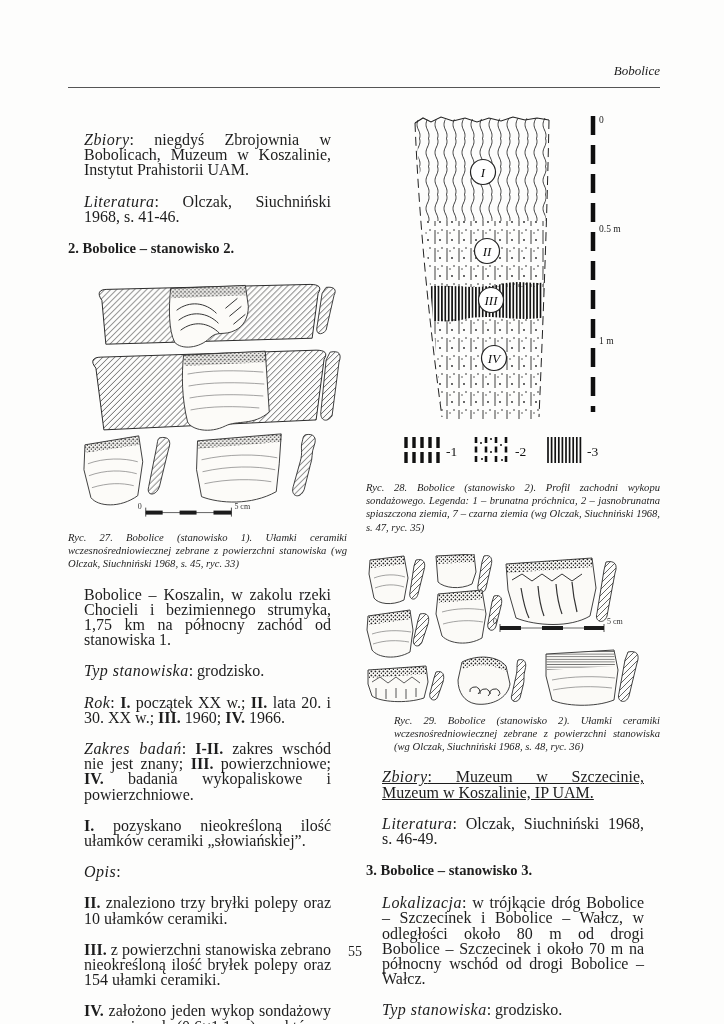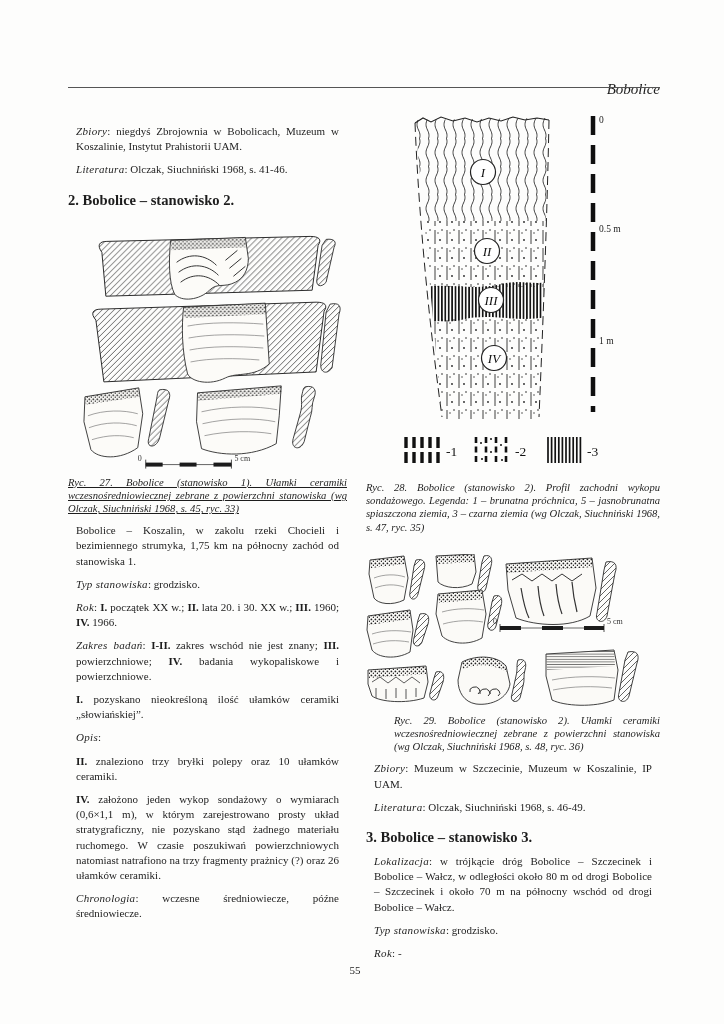--- a/index.html
+++ b/index.html
@@ -3,51 +3,51 @@
 <meta charset="utf-8">
 <style>
   html,body{margin:0;padding:0;}
   body{
     width:724px;height:1024px;position:relative;overflow:hidden;
     background:#fdfdfc;color:#1d1d1d;
     font-family:"Liberation Serif","DejaVu Serif",serif;
   }
   .running-head{
     position:absolute;top:63px;right:64px;
-    font-style:italic;font-size:15px;margin-top:18px;
+    font-style:italic;font-size:13px;
   }
   .head-rule{
     position:absolute;top:87px;left:68px;width:592px;
     border-top:1px solid #555;height:0;
   }
   .col-left{position:absolute;left:68px;top:116px;width:279px;}
   .col-right{position:absolute;left:366px;top:110px;width:294px;}
   p.body-par{
-    margin:8px;font-size:11px;line-height:15.2px;text-align:justify;
+    margin:16px;font-size:16px;line-height:15.2px;text-align:justify;
   }
   .sg-i{font-style:italic;letter-spacing:.03em;}
   .sg-b{font-weight:bold;}
   .section-heading{
     margin:14px 0 2px 0;font-size:14.6px;font-weight:bold;line-height:17px;
   }
   .caption{
     margin:0;font-size:10.6px;line-height:13.2px;font-style:italic;text-align:justify;
   }
   .fig{display:block;}
   .fig27{margin-top:21px;}
-  .cap27{margin-top:4px;text-decoration:underline;}
+  .cap27{margin-top:11px;}
   .body-start{margin-top:15px;}
   .fig28wrap{margin-left:30px;}
   .cap28{margin-top:9px;}
   .fig29{margin-top:20px;}
   .cap29{margin-top:8px;margin-left:28px;}
-  .rc-par1{margin-top:22px;}
+  .rc-par1{margin-top:22px;text-decoration:underline;}
   .page-number{
-    position:absolute;top:964px;left:0;width:710px;text-align:center;
-    font-size:11px;
+    position:absolute;top:944px;left:0;width:710px;text-align:center;
+    font-size:14px;
   }
   svg text{font-family:"Liberation Serif","DejaVu Serif",serif;}
 </style>
 </head>
 <body>
 
 <div class="running-head">Bobolice</div>
 <div class="head-rule"></div>
 
 <div class="col-left">
@@ -122,20 +122,21 @@
   </svg>
   <p class="caption cap27">Ryc. 27. Bobolice (stanowisko 1). Ułamki ceramiki wczesnośredniowiecznej zebrane z powierzchni stanowiska (wg Olczak, Siuchniński 1968, s. 45, ryc. 33)</p>
 
   <p class="body-par body-start"><span>Bobolice – Koszalin, w zakolu rzeki Chocieli i bezimiennego strumyka, 1,75 km na północny zachód od stanowiska 1.</span></p>
   <p class="body-par"><span class="sg-i">Typ stanowiska</span><span>: grodzisko.</span></p>
   <p class="body-par"><span class="sg-i">Rok</span><span>: </span><span class="sg-b">I.</span><span> początek XX w.; </span><span class="sg-b">II.</span><span> lata 20. i 30. XX w.; </span><span class="sg-b">III.</span><span> 1960; </span><span class="sg-b">IV.</span><span> 1966.</span></p>
   <p class="body-par"><span class="sg-i">Zakres badań</span><span>: </span><span class="sg-b">I-II.</span><span> zakres wschód nie jest znany; </span><span class="sg-b">III.</span><span> powierzchniowe; </span><span class="sg-b">IV.</span><span> badania wykopaliskowe i powierzchniowe.</span></p>
   <p class="body-par"><span class="sg-b">I.</span><span> pozyskano nieokreśloną ilość ułamków ceramiki „słowiańskiej”.</span></p>
   <p class="body-par"><span class="sg-i">Opis</span><span>:</span></p>
   <p class="body-par"><span class="sg-b">II.</span><span> znaleziono trzy bryłki polepy oraz 10 ułamków ceramiki.</span></p>
+  <p class="body-par"><span class="sg-b">III.</span><span> z powierzchni stanowiska zebrano nieokreśloną ilość bryłek polepy oraz 154 ułamki ceramiki.</span></p>
   <p class="body-par"><span class="sg-b">IV.</span><span> założono jeden wykop sondażowy o wymiarach (0,6×1,1 m), w którym zarejestrowano prosty układ stratygraficzny, nie pozyskano stąd żadnego materiału ruchomego. W czasie poszukiwań powierzchniowych natomiast natrafiono na trzy fragmenty prażnicy (?) oraz 26 ułamków ceramiki.</span></p>
   <p class="body-par"><span class="sg-i">Chronologia</span><span>: wczesne średniowiecze, późne średniowiecze.</span></p>
 </div>
 
 <div class="col-right">
 
   <div class="fig28wrap">
   <svg class="fig" width="230" height="362" viewBox="0 0 230 362" role="img">
     <defs>
       <clipPath id="profClip">
@@ -214,21 +215,21 @@
             <line x1="170" y1="327" x2="170" y2="353"></line>
         <line x1="173.6" y1="327" x2="173.6" y2="353"></line>
             <line x1="177.2" y1="327" x2="177.2" y2="353"></line>
         <line x1="180.8" y1="327" x2="180.8" y2="353"></line>
             <line x1="184.4" y1="327" x2="184.4" y2="353"></line>
       </g>
       <text x="191" y="346">-3</text>
     </g>
   </svg>
   </div>
-  <p class="caption cap28">Ryc. 28. Bobolice (stanowisko 2). Profil zachodni wykopu sondażowego. Legenda: 1 – brunatna próchnica, 5 – jasnobrunatna spiaszczona ziemia, 3 – czarna ziemia (wg Olczak, Siuchniński 1968, s. 47, ryc. 35)</p>
+  <p class="caption cap28">Ryc. 28. Bobolice (stanowisko 2). Profil zachodni wykopu sondażowego. Legenda: 1 – brunatna próchnica, 2 – jasnobrunatna spiaszczona ziemia, 7 – czarna ziemia (wg Olczak, Siuchniński 1968, s. 47, ryc. 35)</p>
 
   <svg class="fig fig29" width="294" height="152" viewBox="0 0 294 152" role="img">
     <defs>
       <pattern id="p29diag" patternUnits="userSpaceOnUse" width="6" height="6">
         <path d="M-1,7 L7,-1" stroke="#3c3c3c" stroke-width="0.8" fill="none"></path>
       </pattern>
       <pattern id="p29rim" patternUnits="userSpaceOnUse" width="4" height="4">
         <circle cx="1.4" cy="1.4" r="0.9" fill="#222"></circle>
         <circle cx="3.4" cy="3.2" r="0.7" fill="#222"></circle>
       </pattern>

